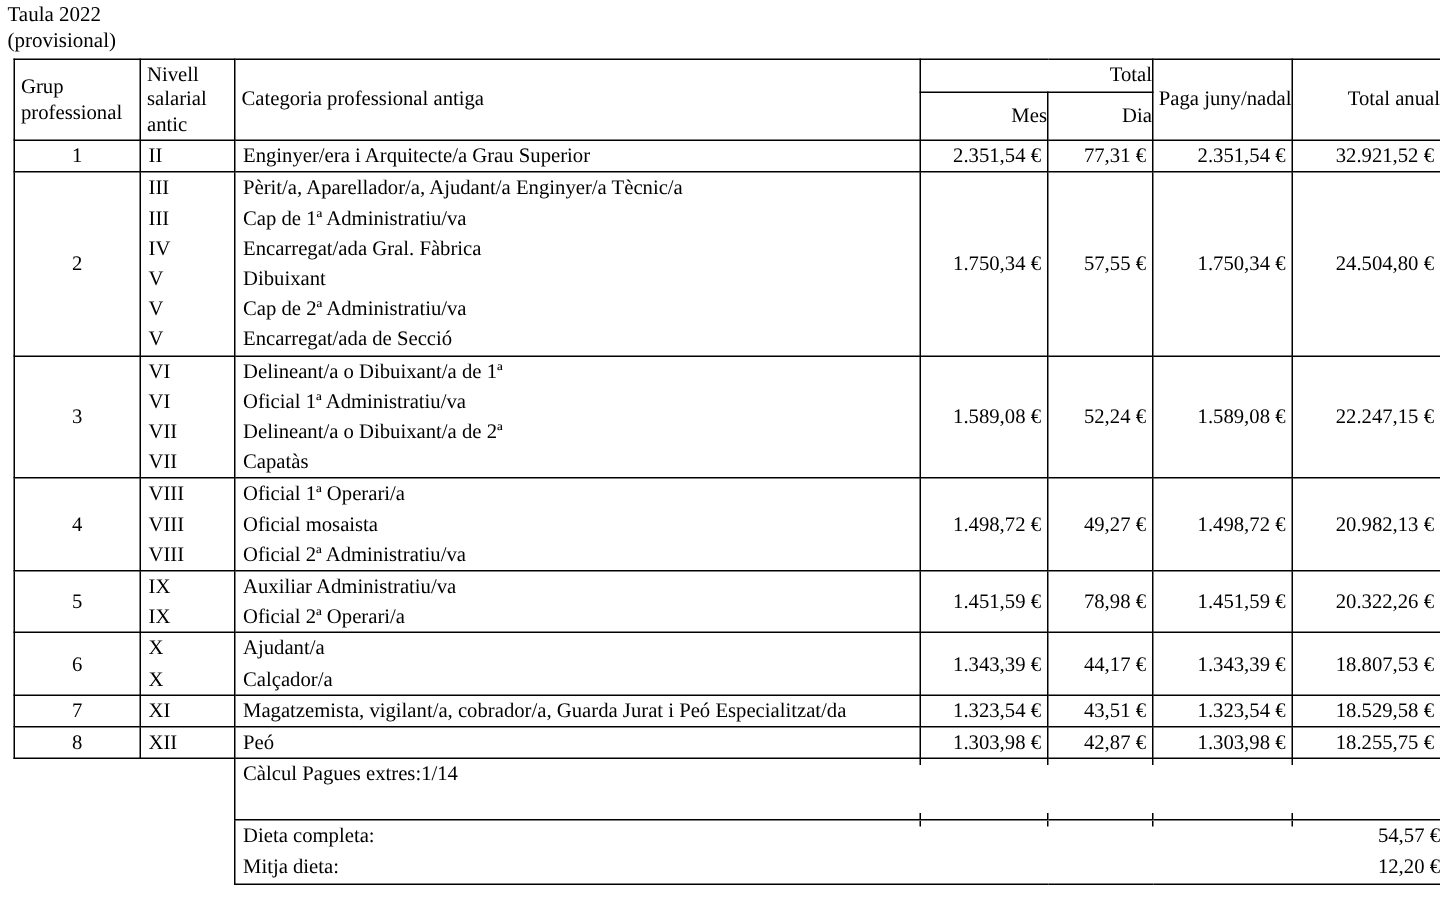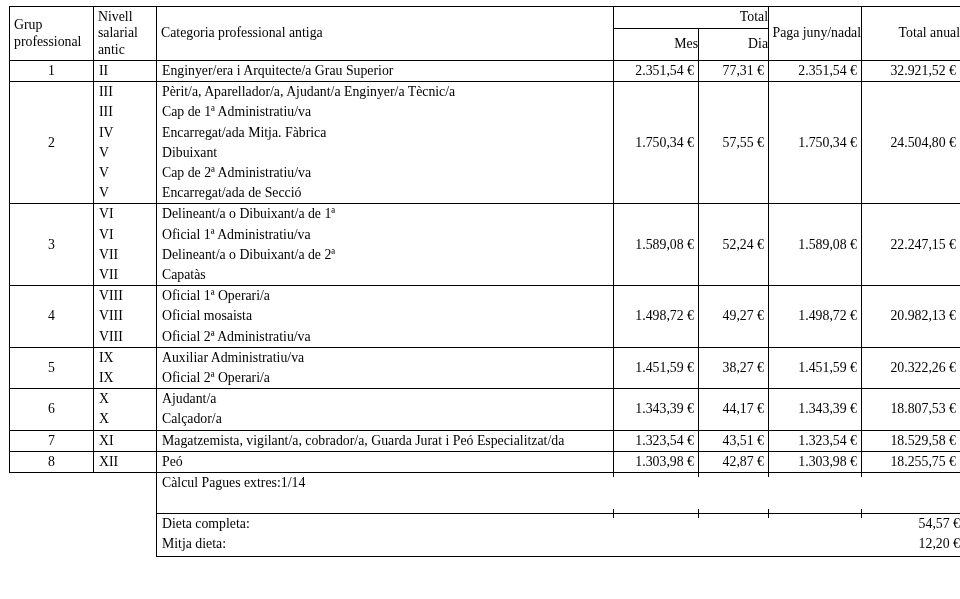--- a/index.html
+++ b/index.html
@@ -38,20 +38,22 @@
   .calcul-text { line-height:20.2px; padding-left:5px; white-space:nowrap; }
   td.f-dieta { height:42px; }
   .dieta-line { display:flex; justify-content:space-between; line-height:20.4px; padding:0 0 0 5px; }
   .tick { position:absolute; width:1px; height:4px; background:#000; }
   .tick.top { top:0; } .tick.bot { bottom:0; }
 </style>
 </head>
 <body>
 
 <div class="doc">
+  <div class="title-line">Taula 2022</div>
+  <div class="title-line">(provisional)</div>
 
   <table class="retrib">
     <colgroup>
       <col class="c1">
         <col class="c2">
         <col class="c3">
         <col class="c4">
         <col class="c5">
         <col class="c6">
         <col class="c7">
@@ -91,21 +93,21 @@
         <div class="ln">III</div>
         <div class="ln">III</div>
         <div class="ln">IV</div>
         <div class="ln">V</div>
         <div class="ln">V</div>
         <div class="ln">V</div>
       </td>
       <td class="c-cat">
         <div class="ln">Pèrit/a, Aparellador/a, Ajudant/a Enginyer/a Tècnic/a</div>
         <div class="ln">Cap de 1ª Administratiu/va</div>
-        <div class="ln">Encarregat/ada Mitja. Fàbrica</div>
+        <div class="ln">Encarregat/ada Gral. Fàbrica</div>
         <div class="ln">Dibuixant</div>
         <div class="ln">Cap de 2ª Administratiu/va</div>
         <div class="ln">Encarregat/ada de Secció</div>
       </td>
       <td class="c-amt">1.750,34 €</td>
       <td class="c-amt">57,55 €</td>
       <td class="c-amt">1.750,34 €</td>
       <td class="c-amt">24.504,80 €</td>
     </tr>
 
@@ -151,21 +153,21 @@
       <td class="c-grup">5</td>
       <td class="c-niv">
         <div class="ln">IX</div>
         <div class="ln">IX</div>
       </td>
       <td class="c-cat">
         <div class="ln">Auxiliar Administratiu/va</div>
         <div class="ln">Oficial 2ª Operari/a</div>
       </td>
       <td class="c-amt">1.451,59 €</td>
-      <td class="c-amt">38,27 €</td>
+      <td class="c-amt">78,98 €</td>
       <td class="c-amt">1.451,59 €</td>
       <td class="c-amt">20.322,26 €</td>
     </tr>
 
     <tr>
       <td class="c-grup">6</td>
       <td class="c-niv">
         <div class="ln">X</div>
         <div class="ln">X</div>
       </td>

